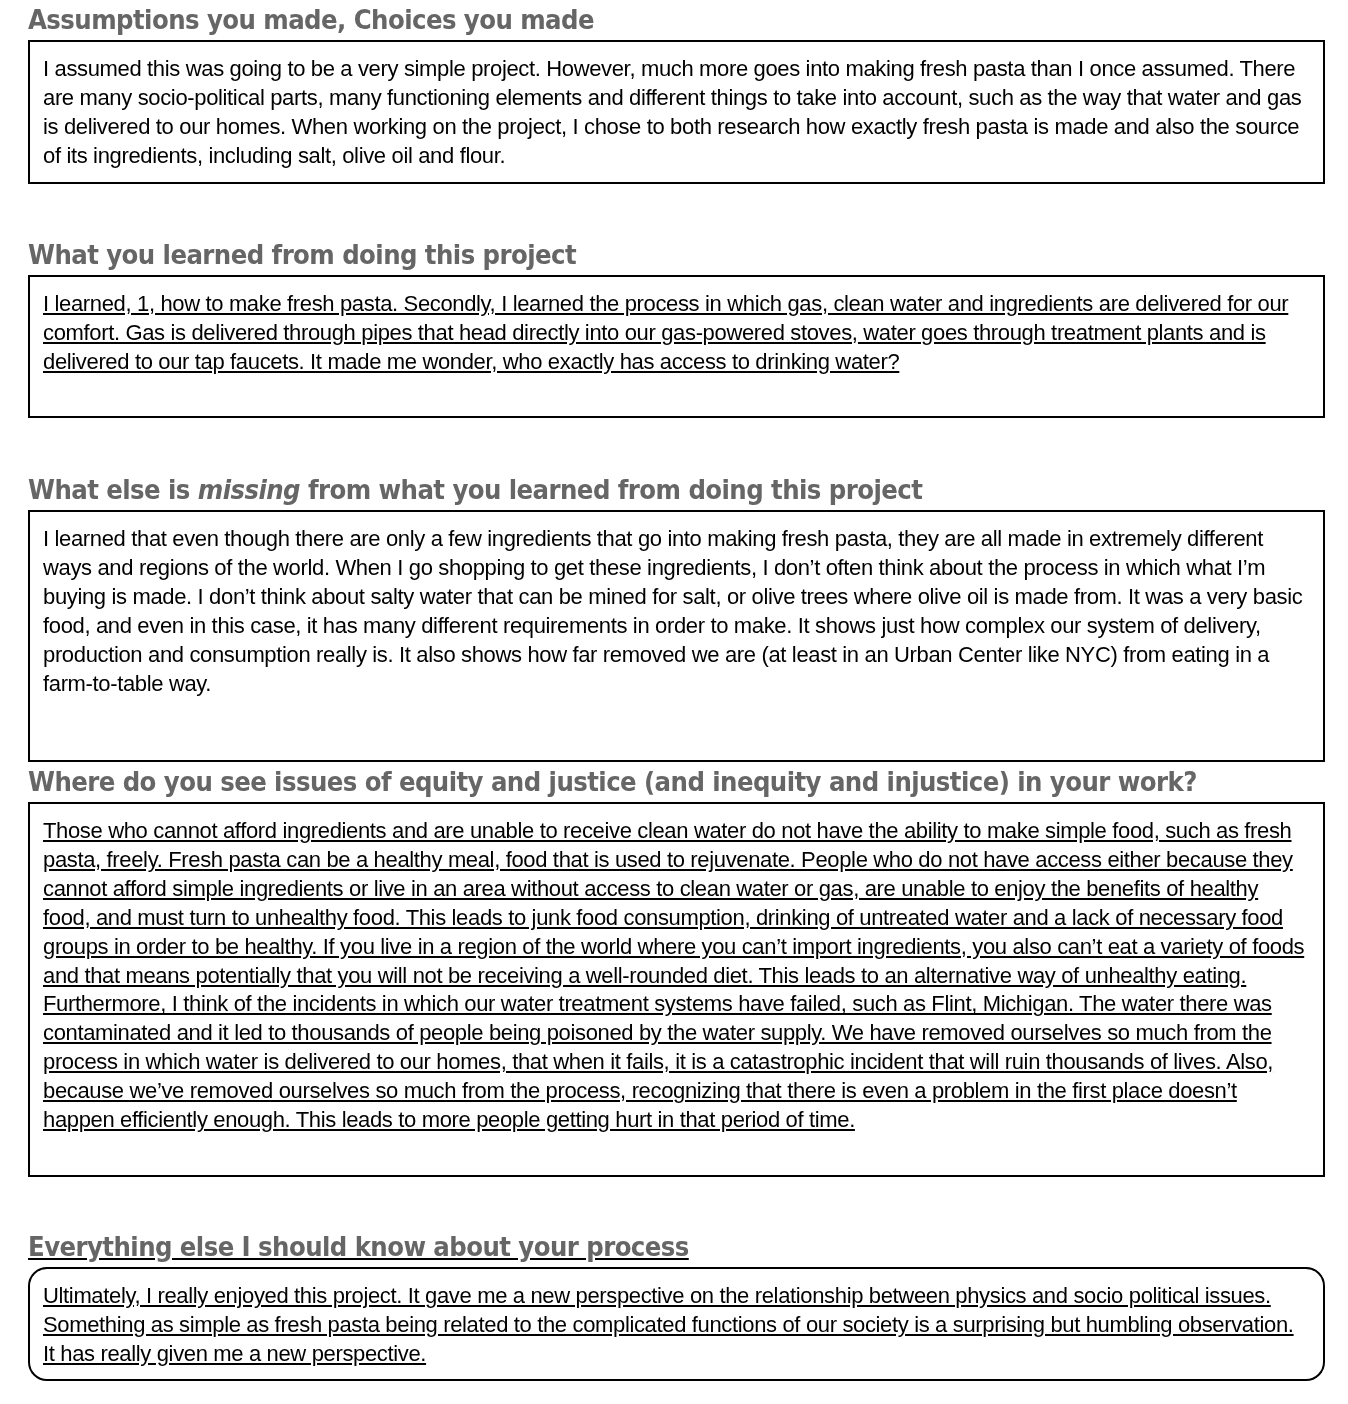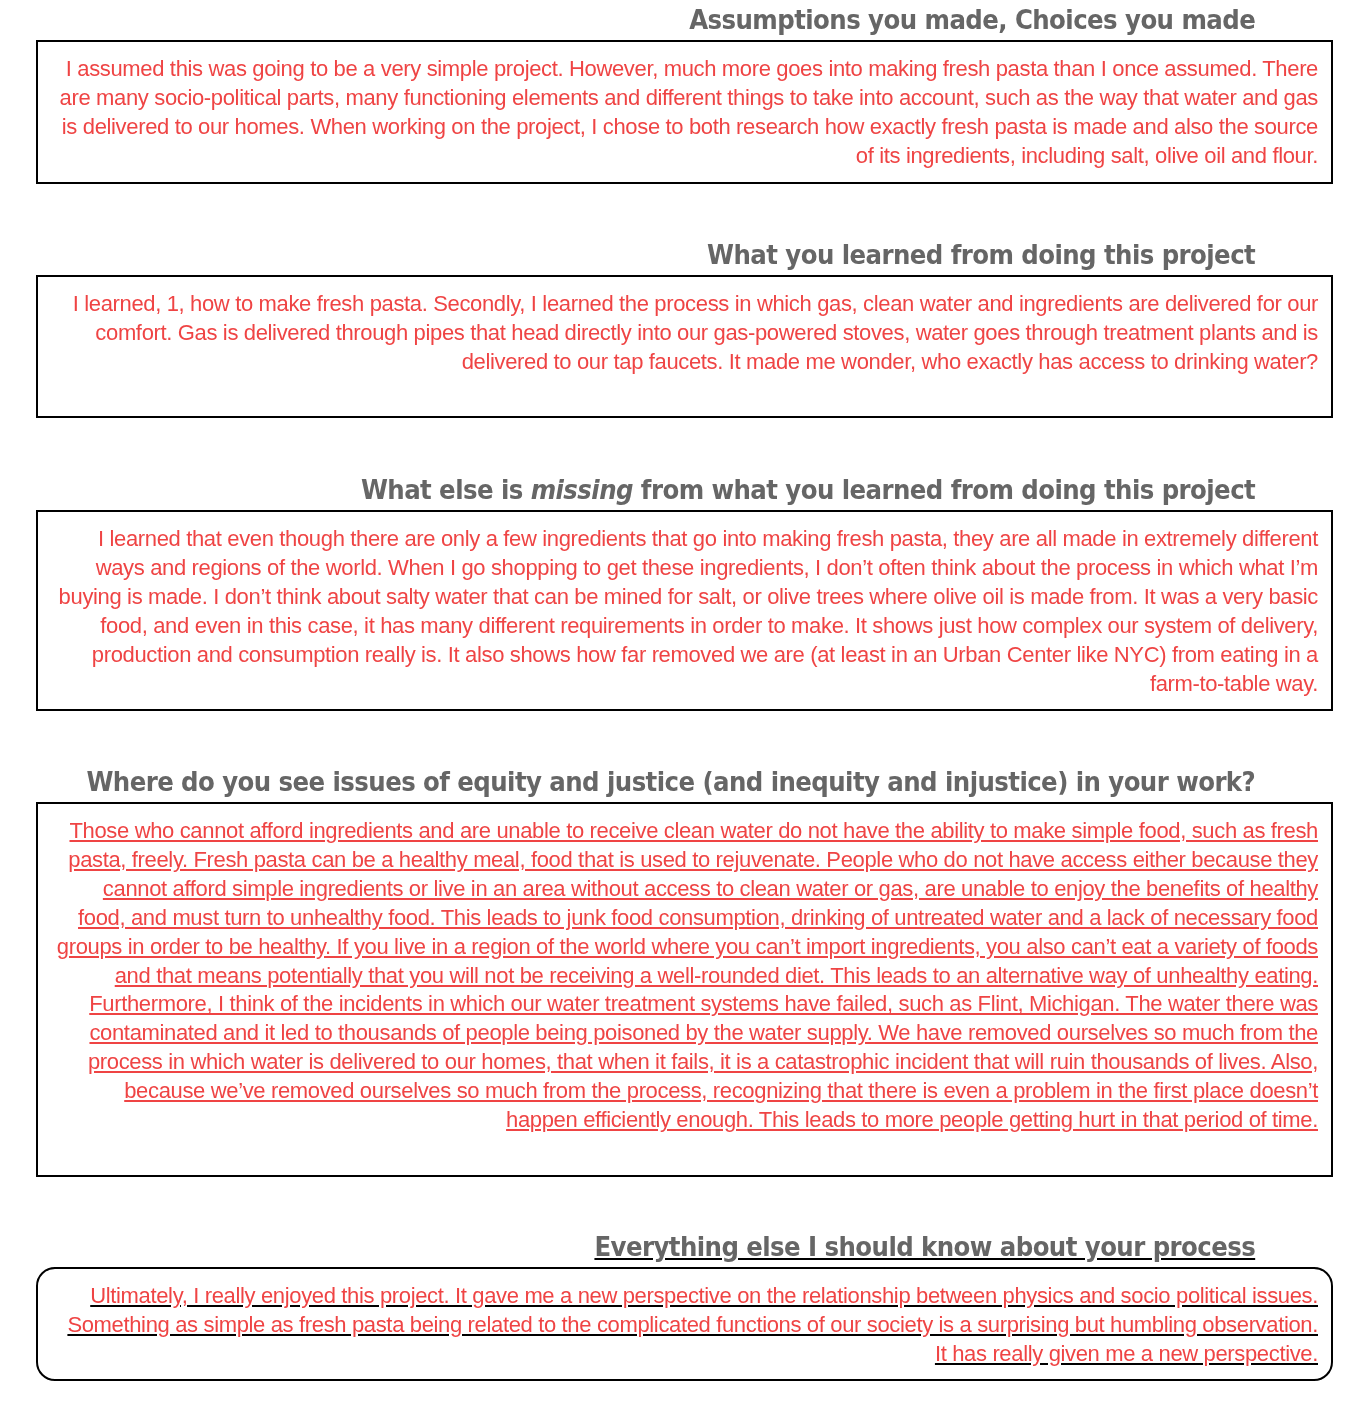--- a/index.html
+++ b/index.html
@@ -8,23 +8,22 @@
       background: #ffffff;
     }
     body {
       width: 1348px;
       height: 1404px;
       position: relative;
       overflow: hidden;
     }
     .section {
       position: absolute;
-      left: 36px;
+      left: 28px;
       width: 1297px;
-      text-align: right;
     }
     .heading {
       font-family: "DejaVu Sans", sans-serif;
       font-weight: bold;
       color: #666666;
       font-size: 26px;
       line-height: 32px;
       margin: 0;
       padding: 0;
       letter-spacing: -0.6px;
@@ -35,30 +34,30 @@
     .heading em {
       font-style: italic;
     }
     .box {
       box-sizing: border-box;
       border: 2px solid #000000;
       padding: 13px 13px 0 13px;
       font-family: "Liberation Sans", sans-serif;
       font-size: 22px;
       line-height: 28.9px;
-      color: #ef4444;
+      color: #000000;
       margin-top: 4px;
       letter-spacing: -0.35px;
     }
     #s1 { top: 4px; }
     #s1 .box { height: 144px; }
     #s2 { top: 239px; }
-    #s2 .box { height: 143px; }
+    #s2 .box { height: 143px; text-decoration: underline; }
     #s3 { top: 474px; }
-    #s3 .box { height: 201px; }
+    #s3 .box { height: 252px; }
     #s4 { top: 766px; }
     #s4 .box { height: 375px; text-decoration: underline; }
     #s5 { top: 1231px; text-decoration: underline; }
     #s5 .box { height: 114px; border-radius: 19px; }
   </style>
 </head>
 <body>
 
 <div class="section" id="s1">
   <h2 class="heading">Assumptions you made, Choices you made</h2>

